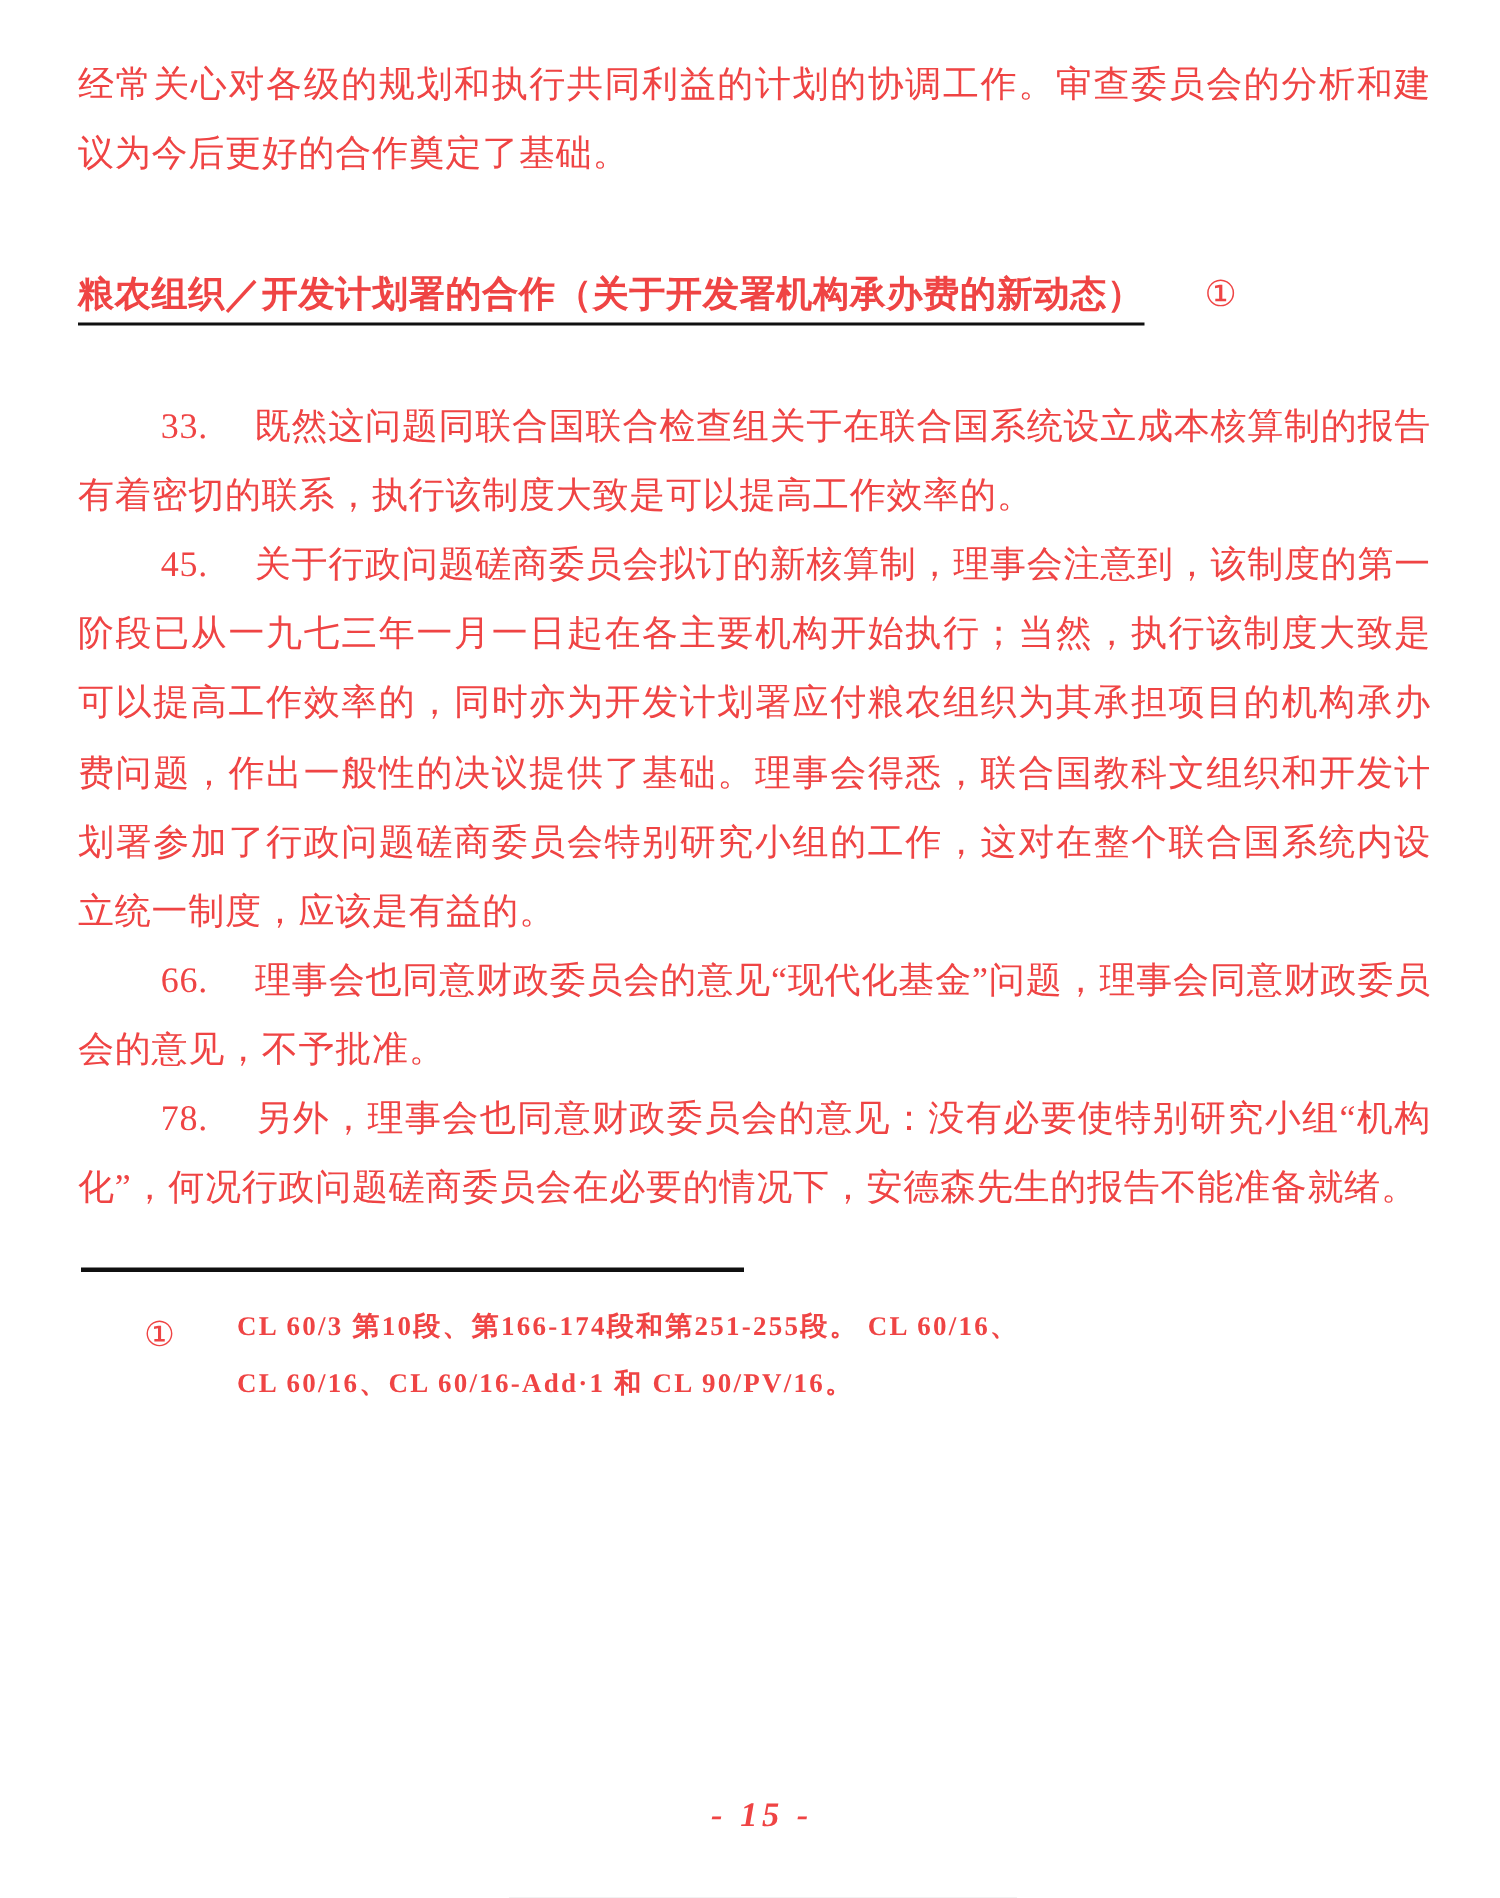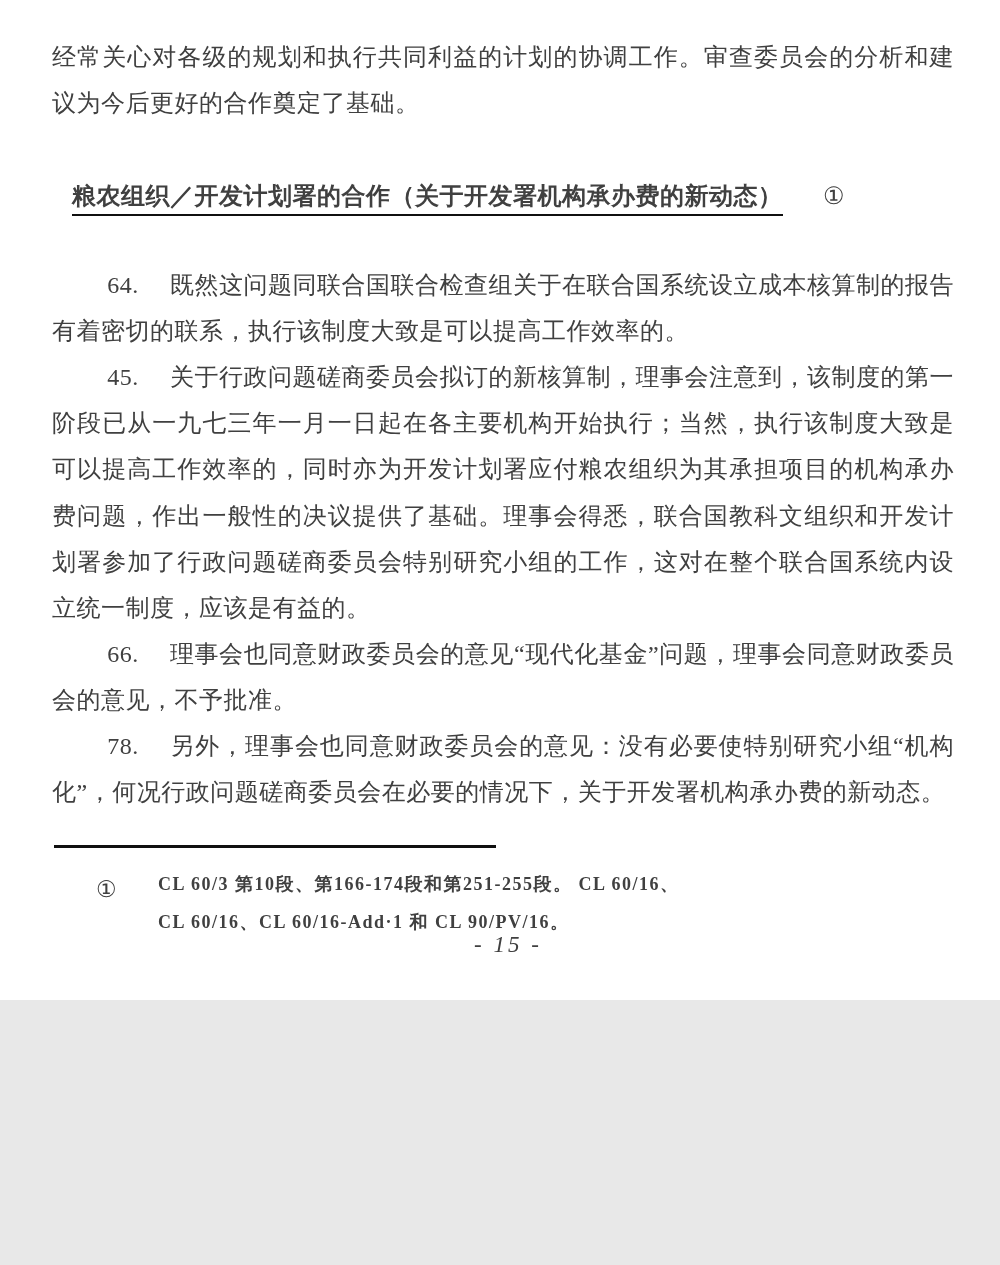--- a/index.html
+++ b/index.html
@@ -2,24 +2,24 @@
 <html><head>
 <meta charset="utf-8">
 <style>
   html, body {
     margin: 0;
     padding: 0;
     background: #e8e8e8;
   }
   .page {
     width: 1000px;
-    height: 1000px;
+    height: 1265px;
     margin: 0 auto;
     background: #ffffff;
-    color: #404040;
+    color: #ef4444;
     font-family: "Liberation Serif", "DejaVu Serif", serif;
     position: relative;
     box-sizing: border-box;
     padding: 34px 46px 0 52px;
     overflow: hidden;
   }
   .body-text {
     font-size: 24px;
     line-height: 1.92;
     text-align: justify;
@@ -32,21 +32,20 @@
   .heading-row {
     margin: 54px 0 50px 0;
     font-size: 24px;
     letter-spacing: 0.5px;
     white-space: nowrap;
   }
   .heading-text {
     border-bottom: 2px solid #101010;
     padding-bottom: 5px;
     font-weight: 600;
-    margin-left: 20px;
   }
   .fn-ref {
     margin-left: 34px;
     font-size: 24px;
   }
   .numbered {
     text-indent: 2.3em;
   }
   .pnum {
     margin-right: 1.3em;
@@ -76,51 +75,51 @@
     letter-spacing: 1.5px;
     font-weight: 600;
   }
   .page-number {
     position: absolute;
     left: 16px;
     right: 0;
     bottom: 42px;
     text-align: center;
     font-size: 23px;
-    font-weight: normal;
+    font-weight: bold;
     font-style: italic;
     letter-spacing: 3px;
   }
 </style>
 </head>
 <body>
 
 <div class="page">
 
   <p class="body-text intro">经常关心对各级的规划和执行共同利益的计划的协调工作。审查委员会的分析和建议为今后更好的合作奠定了基础。</p>
 
   <div class="heading-row">
     <span class="heading-text">粮农组织／开发计划署的合作（关于开发署机构承办费的新动态）</span>
     <span class="fn-ref">①</span>
   </div>
 
   <p class="body-text numbered">
-    <span class="pnum">64.</span><span>既然这问题同联合国联合检查组关于在联合国系统设立成本核算制的报告有着密切的联系，执行该制度大致是可以提高工作效率的。</span>
+    <span class="pnum">33.</span><span>既然这问题同联合国联合检查组关于在联合国系统设立成本核算制的报告有着密切的联系，执行该制度大致是可以提高工作效率的。</span>
   </p>
 
   <p class="body-text numbered">
     <span class="pnum">45.</span><span>关于行政问题磋商委员会拟订的新核算制，理事会注意到，该制度的第一阶段已从一九七三年一月一日起在各主要机构开始执行；当然，执行该制度大致是可以提高工作效率的，同时亦为开发计划署应付粮农组织为其承担项目的机构承办费问题，作出一般性的决议提供了基础。理事会得悉，联合国教科文组织和开发计划署参加了行政问题磋商委员会特别研究小组的工作，这对在整个联合国系统内设立统一制度，应该是有益的。</span>
   </p>
 
   <p class="body-text numbered">
     <span class="pnum">66.</span><span>理事会也同意财政委员会的意见“现代化基金”问题，理事会同意财政委员会的意见，不予批准。</span>
   </p>
 
   <p class="body-text numbered">
-    <span class="pnum">78.</span><span>另外，理事会也同意财政委员会的意见：没有必要使特别研究小组“机构化”，何况行政问题磋商委员会在必要的情况下，关于开发署机构承办费的新动态。</span>
+    <span class="pnum">78.</span><span>另外，理事会也同意财政委员会的意见：没有必要使特别研究小组“机构化”，何况行政问题磋商委员会在必要的情况下，安德森先生的报告不能准备就绪。</span>
   </p>
 
 
   <div class="footnote">
     <div class="footnote-rule"></div>
     <div class="footnote-body">
       <span class="fn-marker">①</span>
       <span class="fn-text">
         <span>CL 60/3 第10段、第166-174段和第251-255段。 CL 60/16、</span><br>
         <span>CL 60/16、CL 60/16-Add·1 和 CL 90/PV/16。</span>

